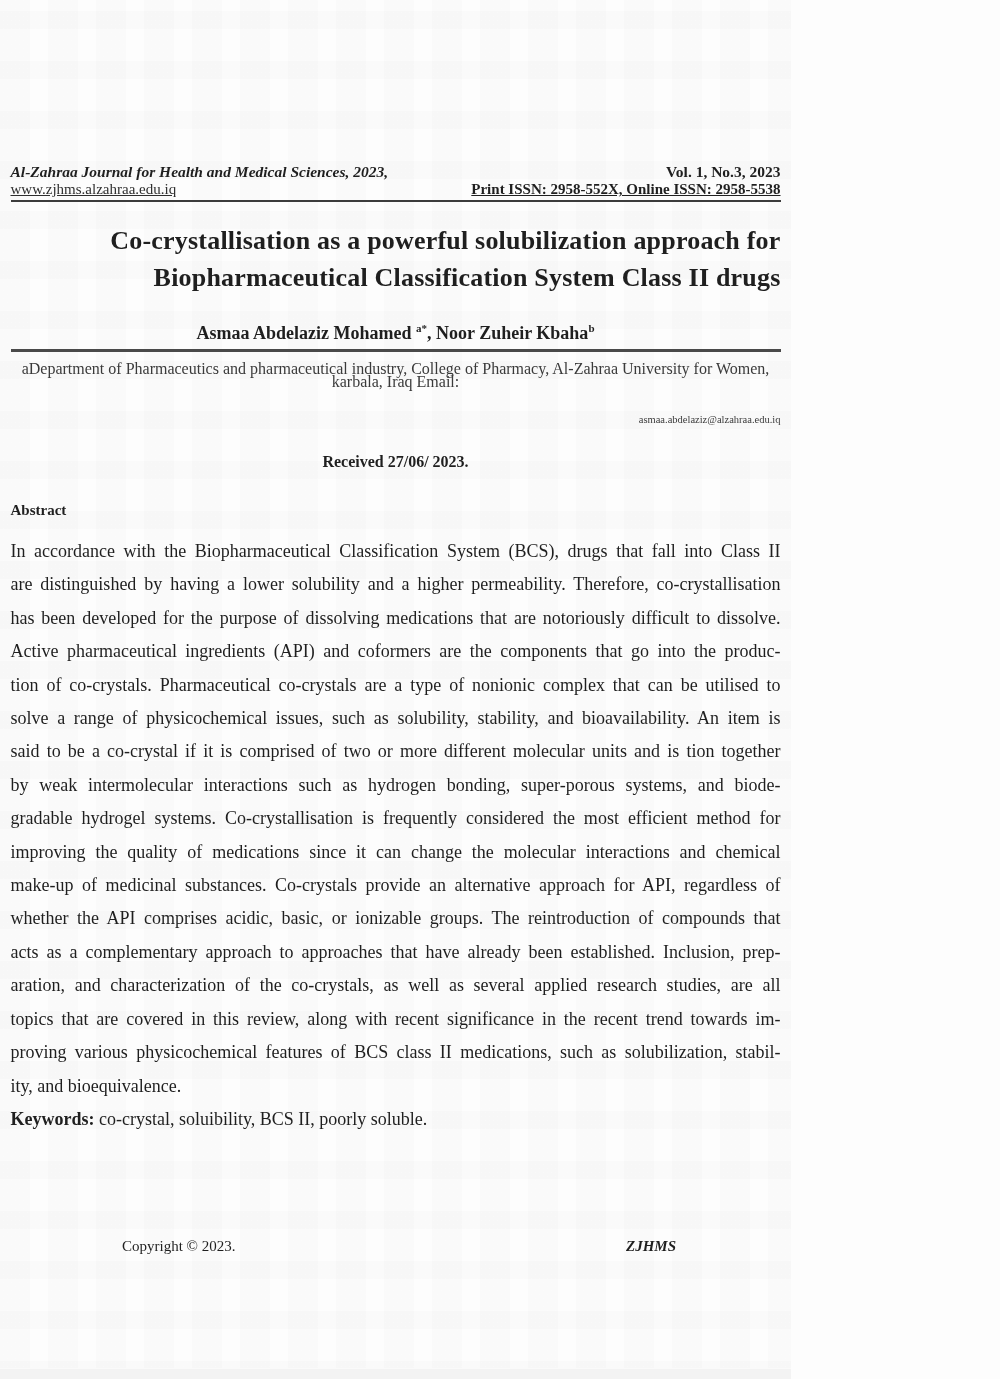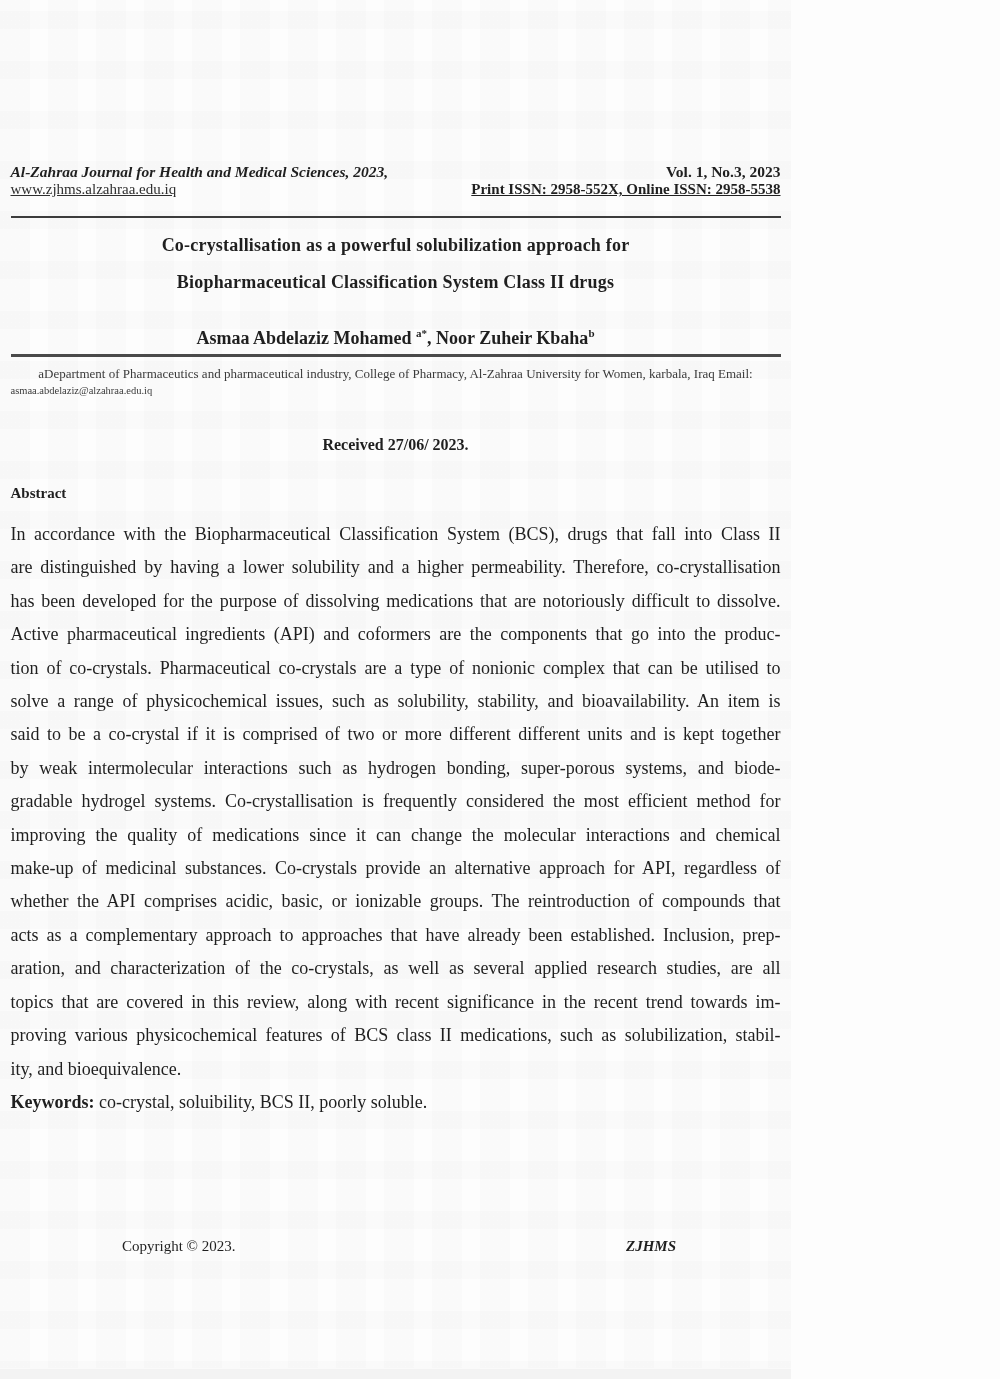--- a/index.html
+++ b/index.html
@@ -35,30 +35,30 @@
     line-height: 19px;
   }
   .journal-name { font-weight: bold; font-style: italic; }
   .vol { font-weight: bold; }
   .hrow2 {
     display: flex;
     justify-content: space-between;
     align-items: baseline;
     font-size: 15px;
     line-height: 17px;
-    padding-bottom: 18px;
+    padding-bottom: 2px;
     border-bottom: 2px solid #3c3c3c;
   }
   .site-link { color: #2e2e2e; text-decoration: underline; cursor: pointer; }
   .issn { font-weight: bold; text-decoration: underline; }
   
   .title {
-    margin-top: 9px;
-    text-align: center;
-    font-size: 18px;
+    margin-top: 20px;
+    text-align: right;
+    font-size: 26px;
     font-weight: bold;
     line-height: 37px;
     letter-spacing: 0.2px;
   }
   
   .authors {
     margin-top: 20px;
     text-align: center;
     font-size: 18px;
     font-weight: bold;
@@ -66,33 +66,33 @@
   }
   .authors sup { font-size: 11px; }
   .authors-rule {
     margin-top: 4px;
     border: none;
     border-top: 3px solid #4a4a4a;
   }
   .affiliation {
     margin-top: 10px;
     text-align: center;
-    font-size: 13px;
+    font-size: 16px;
     color: #3a3a3a;
     line-height: 13px;
   }
   .email {
-    margin-top: 4px;
-    text-align: left;
+    margin-top: 25px;
+    text-align: right;
     font-size: 10.5px;
     color: #3a3a3a;
     line-height: 13px;
   }
   .received {
-    margin-top: 39px;
+    margin-top: 27px;
     text-align: center;
     font-size: 16px;
     font-weight: bold;
   }
   
   .abstract-heading {
     margin-top: 31px;
     font-size: 15px;
     font-weight: bold;
   }
@@ -165,21 +165,21 @@
 
     <div class="abstract-heading">Abstract</div>
 
     <div class="abstract-lines">
         <div class="aline">In accordance with the Biopharmaceutical Classification System (BCS), drugs that fall into Class II</div>
         <div class="aline">are distinguished by having a lower solubility and a higher permeability. Therefore, co-crystallisation</div>
         <div class="aline">has been developed for the purpose of dissolving medications that are notoriously difficult to dissolve.</div>
         <div class="aline">Active pharmaceutical ingredients (API) and coformers are the components that go into the produc-</div>
         <div class="aline">tion of co-crystals. Pharmaceutical co-crystals are a type of nonionic complex that can be utilised to</div>
         <div class="aline">solve a range of physicochemical issues, such as solubility, stability, and bioavailability. An item is</div>
-        <div class="aline">said to be a co-crystal if it is comprised of two or more different different units and is kept together</div>
+        <div class="aline">said to be a co-crystal if it is comprised of two or more different molecular units and is tion together</div>
         <div class="aline">by weak intermolecular interactions such as hydrogen bonding, super-porous systems, and biode-</div>
         <div class="aline">gradable hydrogel systems. Co-crystallisation is frequently considered the most efficient method for</div>
         <div class="aline">improving the quality of medications since it can change the molecular interactions and chemical</div>
         <div class="aline">make-up of medicinal substances. Co-crystals provide an alternative approach for API, regardless of</div>
         <div class="aline">whether the API comprises acidic, basic, or ionizable groups. The reintroduction of compounds that</div>
         <div class="aline">acts as a complementary approach to approaches that have already been established. Inclusion, prep-</div>
         <div class="aline">aration, and characterization of the co-crystals, as well as several applied research studies, are all</div>
         <div class="aline">topics that are covered in this review, along with recent significance in the recent trend towards im-</div>
         <div class="aline">proving various physicochemical features of BCS class II medications, such as solubilization, stabil-</div>
         <div class="aline">ity, and bioequivalence.</div>

